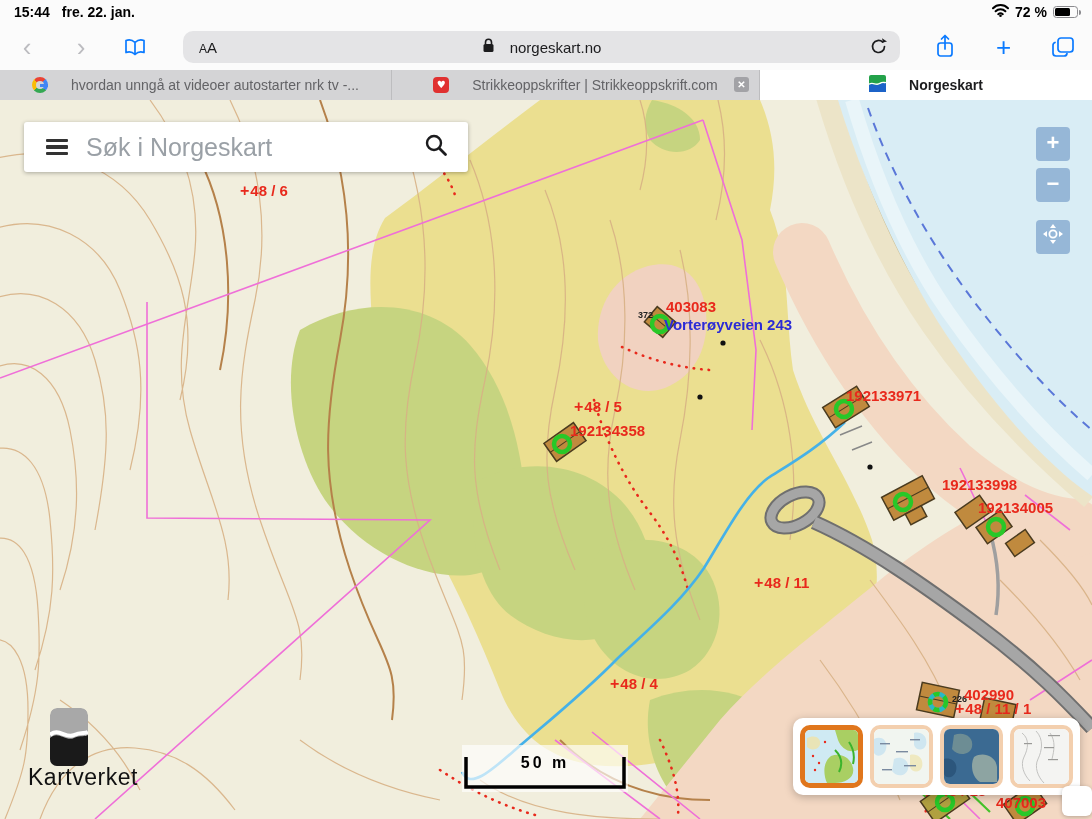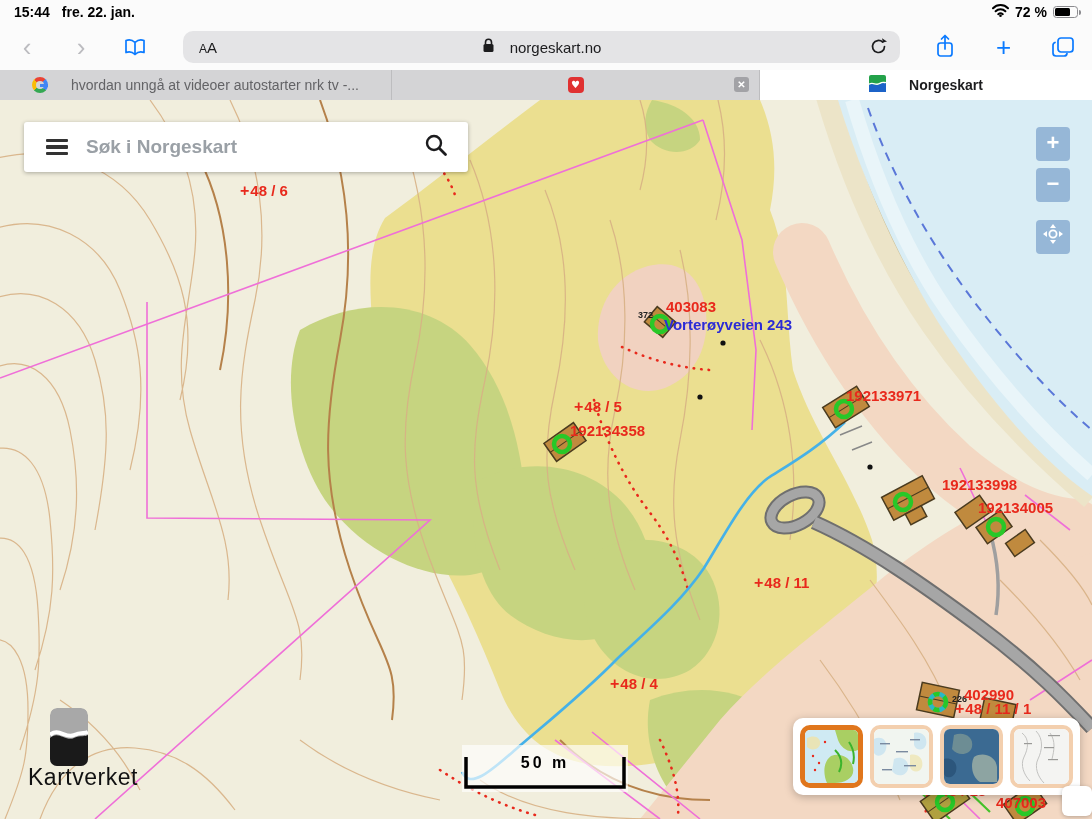--- a/index.html
+++ b/index.html
@@ -44,21 +44,21 @@
   .map svg.base{position:absolute;left:0;top:0;}
   .overlay{position:absolute;left:0;top:0;width:1092px;height:810px;pointer-events:none;}
   .mlabel{position:absolute;font-size:15px;font-weight:700;color:#e8291c;white-space:nowrap;pointer-events:none;}
   .mlabel.blue{color:#2b2bd6;}
   .mlabel.small{font-size:9px;color:#222;}
   .cross{font-weight:900;font-size:16px;margin-right:1px;}
 
   .searchbox{position:absolute;left:24px;top:22px;width:444px;height:50px;background:#fff;border-radius:3px;box-shadow:0 1px 4px rgba(0,0,0,.3);display:flex;align-items:center;pointer-events:auto;}
   .burger{width:22px;height:16px;margin-left:22px;display:flex;flex-direction:column;justify-content:space-between;}
   .burger i{display:block;height:3.2px;background:#333;border-radius:1px;}
-  .search-ph{flex:1;margin-left:18px;font-size:19px;color:#9aa0a6;font-weight:bold;}
+  .search-ph{flex:1;margin-left:18px;font-size:25px;color:#9aa0a6;}
   .mag{margin-right:20px;}
 
   .zoombtn{position:absolute;left:1036px;width:34px;height:34px;background:#96b7d7;border-radius:4px;color:#fff;font-size:22px;font-weight:700;text-align:center;line-height:32px;pointer-events:auto;}
   .zb-plus{top:27px;} .zb-minus{top:68px;} .zb-pos{top:120px;display:flex;align-items:center;justify-content:center;}
 
   .kv-logo{position:absolute;left:50px;top:608px;width:38px;height:58px;border-radius:7px;overflow:hidden;pointer-events:none;}
   .kv-text{position:absolute;left:28px;top:664px;font-size:23px;color:#111;letter-spacing:.5px;pointer-events:none;}
 
   .scalebar{position:absolute;left:462px;top:645px;width:166px;height:47px;background:rgba(255,255,255,.65);pointer-events:none;}
   .scalebar .lbl{position:absolute;left:0;right:0;top:9px;text-align:center;font-size:16px;font-weight:700;letter-spacing:3px;color:#000;}
@@ -141,20 +141,21 @@
     </div>
   </div>
 
   <div class="tabbar">
     <div class="tab t1">
       <span class="g-icon"></span>
       <span>hvordan unngå at videoer autostarter nrk tv -...</span>
     </div>
     <div class="tab t2">
       <span class="heart-icon">♥</span>
+      <span>Strikkeoppskrifter | Strikkeoppskrift.com</span>
       <span class="close-x">✕</span>
     </div>
     <div class="tab t3">
       <span>
         <svg width="17" height="17" viewBox="0 0 17 17">
             <rect width="17" height="17" rx="2" fill="#23a24a"></rect>
             <path d="M0 10 C4 7 7 12 11 9 C14 7 16 9 17 8 V17 H0 Z" fill="#1c63c8"></path>
             <path d="M0 9.3 C4 6.3 7 11.3 11 8.3 C14 6.3 16 8.3 17 7.3" fill="none" stroke="#fff" stroke-width="1.4"></path>
           </svg>
       </span>

